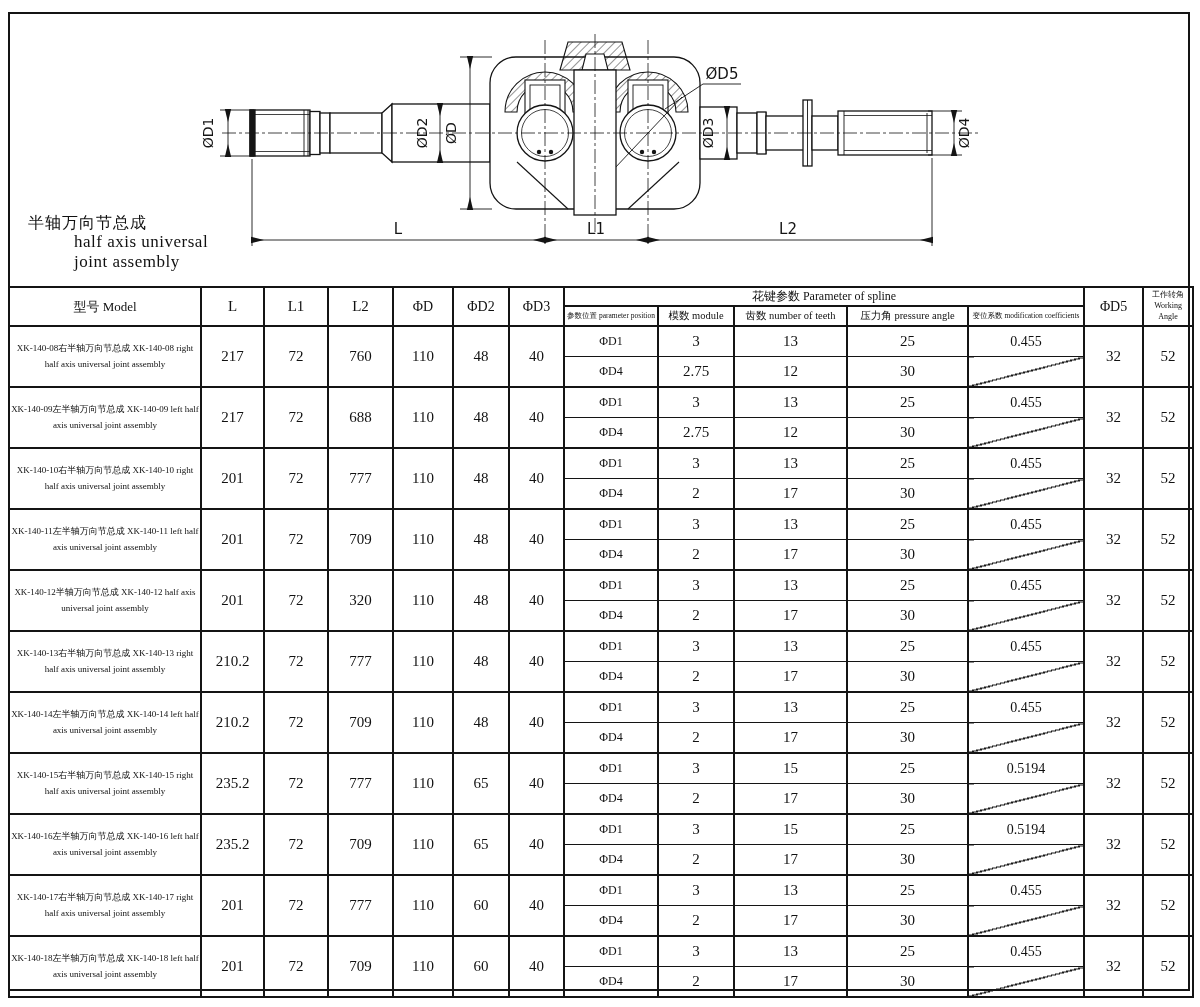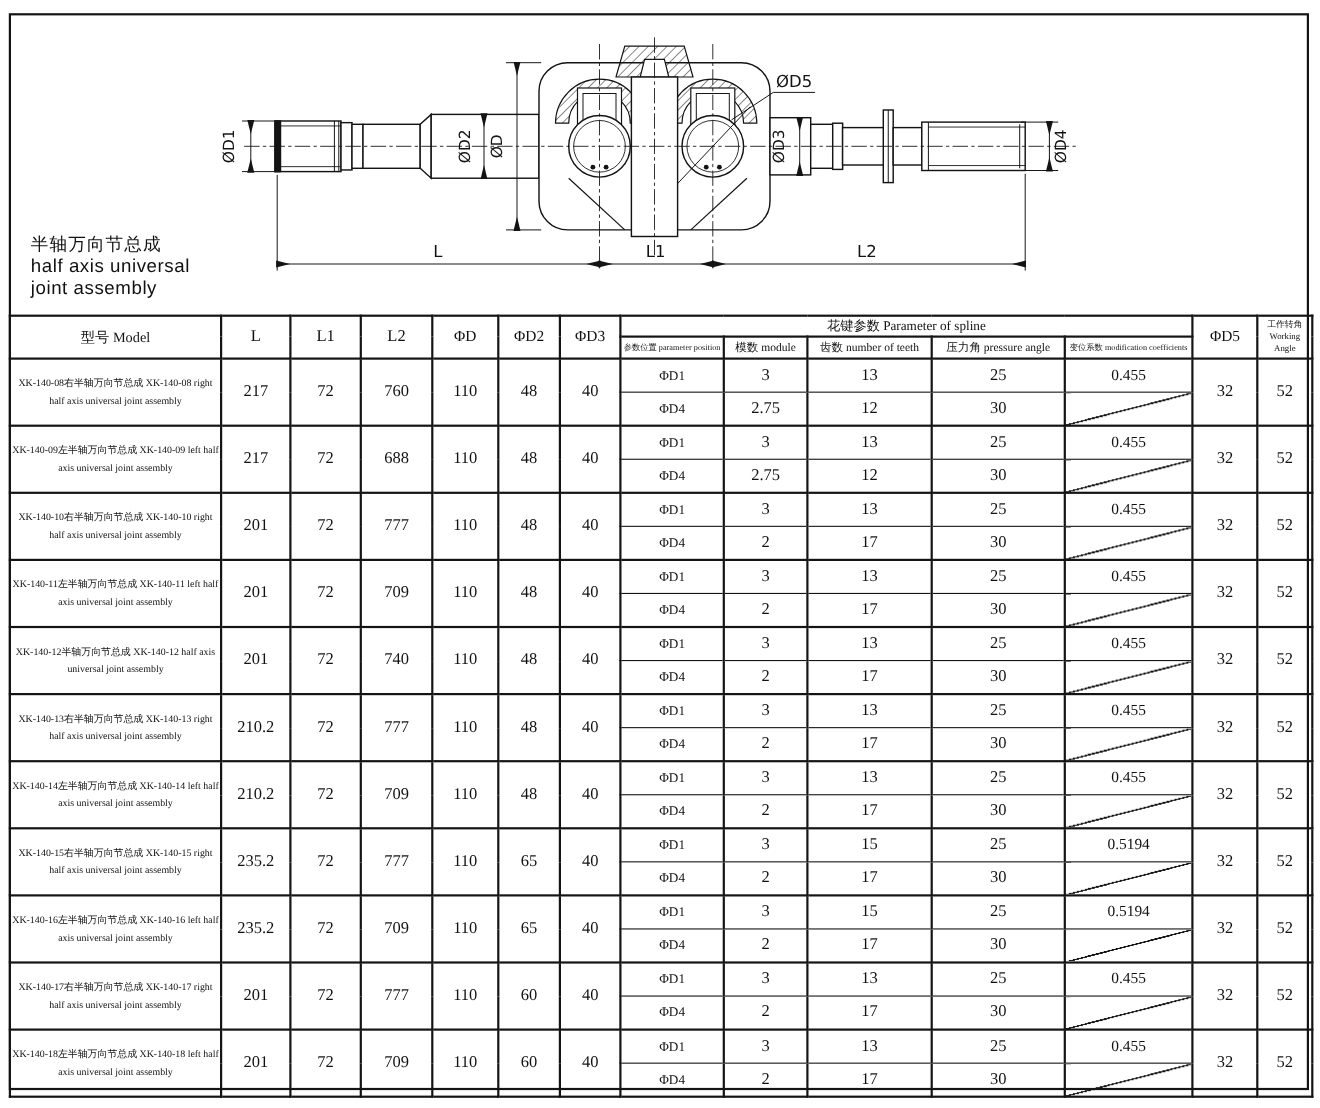--- a/index.html
+++ b/index.html
@@ -8,21 +8,21 @@
     font-family:"Liberation Serif", serif;color:#111;
     -webkit-font-smoothing:antialiased;
   }
   .frame{
     position:absolute;left:8px;top:12px;width:1182px;height:979px;
     border:2px solid #141414;box-sizing:border-box;
   }
   svg.drawing{position:absolute;left:8px;top:12px;}
   .captions{position:absolute;left:28px;top:214px;line-height:1.15;}
   .captions .cn{font-size:16px;letter-spacing:1px;font-family:"Liberation Serif",serif;}
-  .captions .en{font-size:17px;font-family:Liberation Sans, sans-serif;letter-spacing:0.5px;}
+  .captions .en{font-size:17px;font-family:Liberation Serif, serif;letter-spacing:0.5px;margin-left:46px;}
   table.spec{
     position:absolute;left:8px;top:286px;width:1184px;
     border-collapse:collapse;table-layout:fixed;
   }
   table.spec th, table.spec td{
     border:2px solid #141414;text-align:center;vertical-align:middle;
     padding:0;overflow:hidden;
   }
   thead tr.gh{height:16px;}
   thead tr.sh{height:20px;margin-top:44px;}
@@ -322,21 +322,21 @@
     <td class="num tt">2</td>
     <td class="num tt">17</td>
     <td class="num tt">30</td>
     <td class="coeff tt diag"></td>
   </tr>
 
   <tr class="ra">
     <td rowspan="2" class="model">XK-140-12半轴万向节总成 XK-140-12 half axis universal joint assembly</td>
     <td rowspan="2" class="num">201</td>
     <td rowspan="2" class="num">72</td>
-    <td rowspan="2" class="num">740</td>
+    <td rowspan="2" class="num">320</td>
     <td rowspan="2" class="num">110</td>
     <td rowspan="2" class="num">48</td>
     <td rowspan="2" class="num">40</td>
     <td class="pos tb">ΦD1</td>
     <td class="num tb">3</td>
     <td class="num tb">13</td>
     <td class="num tb">25</td>
     <td class="coeff tb">0.455</td>
     <td rowspan="2" class="num">32</td>
     <td rowspan="2" class="num">52</td>

